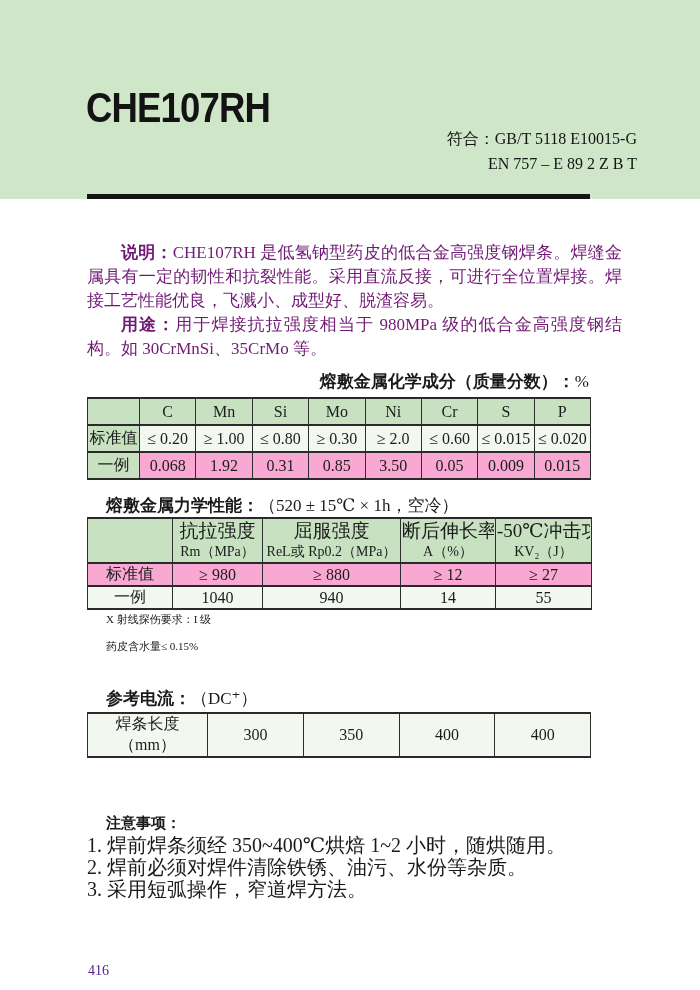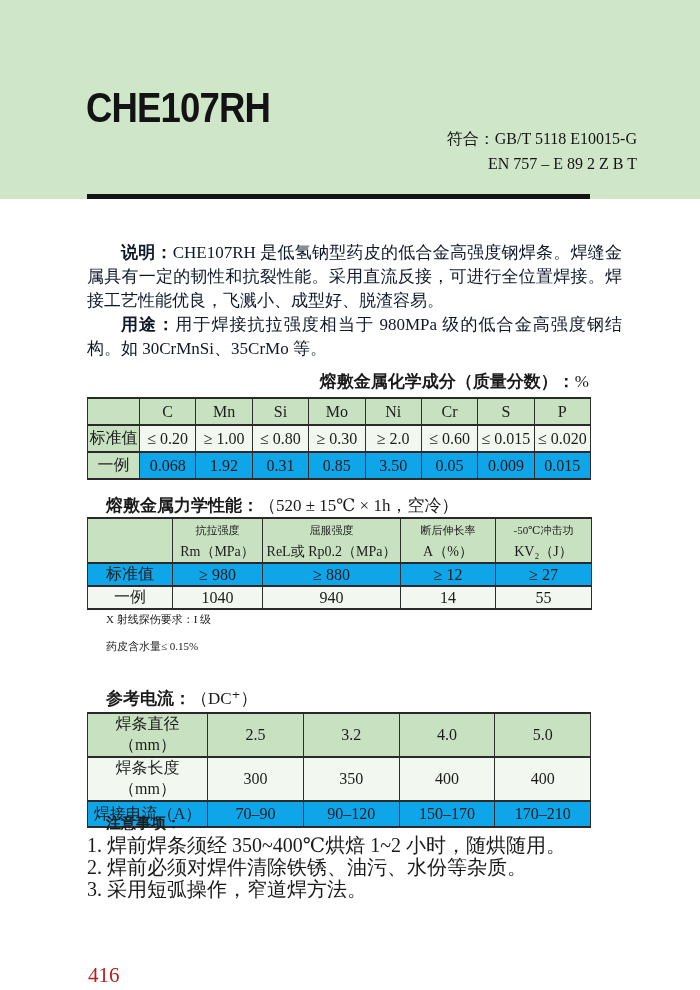--- a/index.html
+++ b/index.html
@@ -17,49 +17,49 @@
     font-weight:bold; font-size:42px; line-height:1; letter-spacing:-1px;
     color:#131313; transform:scaleX(.87); transform-origin:left center;
     white-space:nowrap;
   }
   .conform { position:absolute; right:63px; top:126px; text-align:right; font-size:16px; line-height:25px; color:#141414; white-space:nowrap; }
   .conform .lbl { font-family:"Liberation Sans","DejaVu Sans",sans-serif; }
   .rule { position:absolute; left:87px; top:194px; width:503px; height:5px; background:#141414; }
 
   
   .blk { position:absolute; left:87px; }
-  .para { width:535px; font-size:17px; line-height:24px; text-indent:2em; text-align:justify; color:#0f172a; }
+  .para { width:535px; font-size:17px; line-height:24px; text-indent:2em; text-align:justify; color:#701a75; }
   .plabel { font-family:"Liberation Sans","DejaVu Sans",sans-serif; font-weight:bold; }
   .sec-head { width:504px; font-family:"Liberation Sans","DejaVu Sans",sans-serif; font-weight:bold; font-size:17px; line-height:20px; white-space:nowrap; }
   .sec-head .cond { font-family:"Liberation Serif","DejaVu Serif",serif; font-weight:normal; }
   .indent { padding-left:19px; }
   .flexrow { display:flex; justify-content:flex-end; align-items:flex-end; }
   .unit { font-family:"Liberation Serif","DejaVu Serif",serif; font-weight:normal; font-size:17px; padding-right:2px; }
 
   
   table { border-collapse:collapse; table-layout:fixed; width:504px; background:#fdfdfc; }
   table, td, th { border:1px solid #2e2e2e; }
   table { border-top:2px solid #1f1f1f; border-bottom:2px solid #1f1f1f; }
   td, th { border-top:2px solid #2a2a2a; border-bottom:2px solid #2a2a2a; text-align:center; vertical-align:middle; font-weight:normal; font-size:16px; color:#1c1c1c; padding:0 1px; }
   .g   { background:#c8e1c1; }          
   .t   { background:#f2f8ef; }          
-  .w   { background:#0ea5e9; }          
-  .h2l span { display:block; line-height:21px; font-size:11px; white-space:nowrap; overflow:hidden; }
+  .w   { background:#f9a8d4; }          
+  .h2l span { display:block; line-height:21px; font-size:19px; white-space:nowrap; overflow:hidden; }
   .h2l .l2 { font-size:14px; }
 
   .t1 tr { height:27px; }
   .t2 tr.hd { height:45px; }
   .t2 tr.bd { height:23px; }
   .t3 tr { height:26px; }
 
   .notes-line { font-size:11px; line-height:26.5px; white-space:nowrap; }
   .note-items { font-size:20px; line-height:22px; }
   .note-items div { white-space:nowrap; }
   .notes-title { font-family:"Liberation Sans","DejaVu Sans",sans-serif; font-weight:bold; font-size:15px; line-height:22px; }
-  .pagenum { position:absolute; left:88px; top:963px; font-size:21px; color:#b91c1c; }
+  .pagenum { position:absolute; left:88px; top:963px; font-size:14px; color:#4c1d95; }
 </style>
 </head>
 <body>
 
 <div class="page">
 
   <div class="hero">
     <div class="product-title">CHE107RH</div>
     <div class="conform">
       <div>
@@ -174,40 +174,26 @@
   </div>
 
   <div class="blk sec-head indent" style="top:689px;">
     <span>参考电流：</span><span class="cond">（DC⁺）</span>
   </div>
   <table class="t3 blk" style="top:712px;">
     <colgroup>
         <col style="width:120px;">
       </colgroup>
     <tbody>
-        <tr>
-      <td class="g">焊条直径（mm）</td>
-      <td class="g">2.5</td>
-      <td class="g">3.2</td>
-      <td class="g">4.0</td>
-      <td class="g">5.0</td>
-    </tr>
     <tr>
       <td class="t">焊条长度（mm）</td>
       <td class="t">300</td>
       <td class="t">350</td>
       <td class="t">400</td>
       <td class="t">400</td>
-    </tr>
-    <tr>
-      <td class="w">焊接电流（A）</td>
-      <td class="w">70–90</td>
-      <td class="w">90–120</td>
-      <td class="w">150–170</td>
-      <td class="w">170–210</td>
     </tr>
   </tbody>
     </table>
 
   <div class="blk" style="top:812px;">
     <div class="notes-title indent">注意事项：</div>
     <div class="note-items">
       <div>1. 焊前焊条须经 350~400℃烘焙 1~2 小时，随烘随用。</div>
       <div>2. 焊前必须对焊件清除铁锈、油污、水份等杂质。</div>
       <div>3. 采用短弧操作，窄道焊方法。</div>

